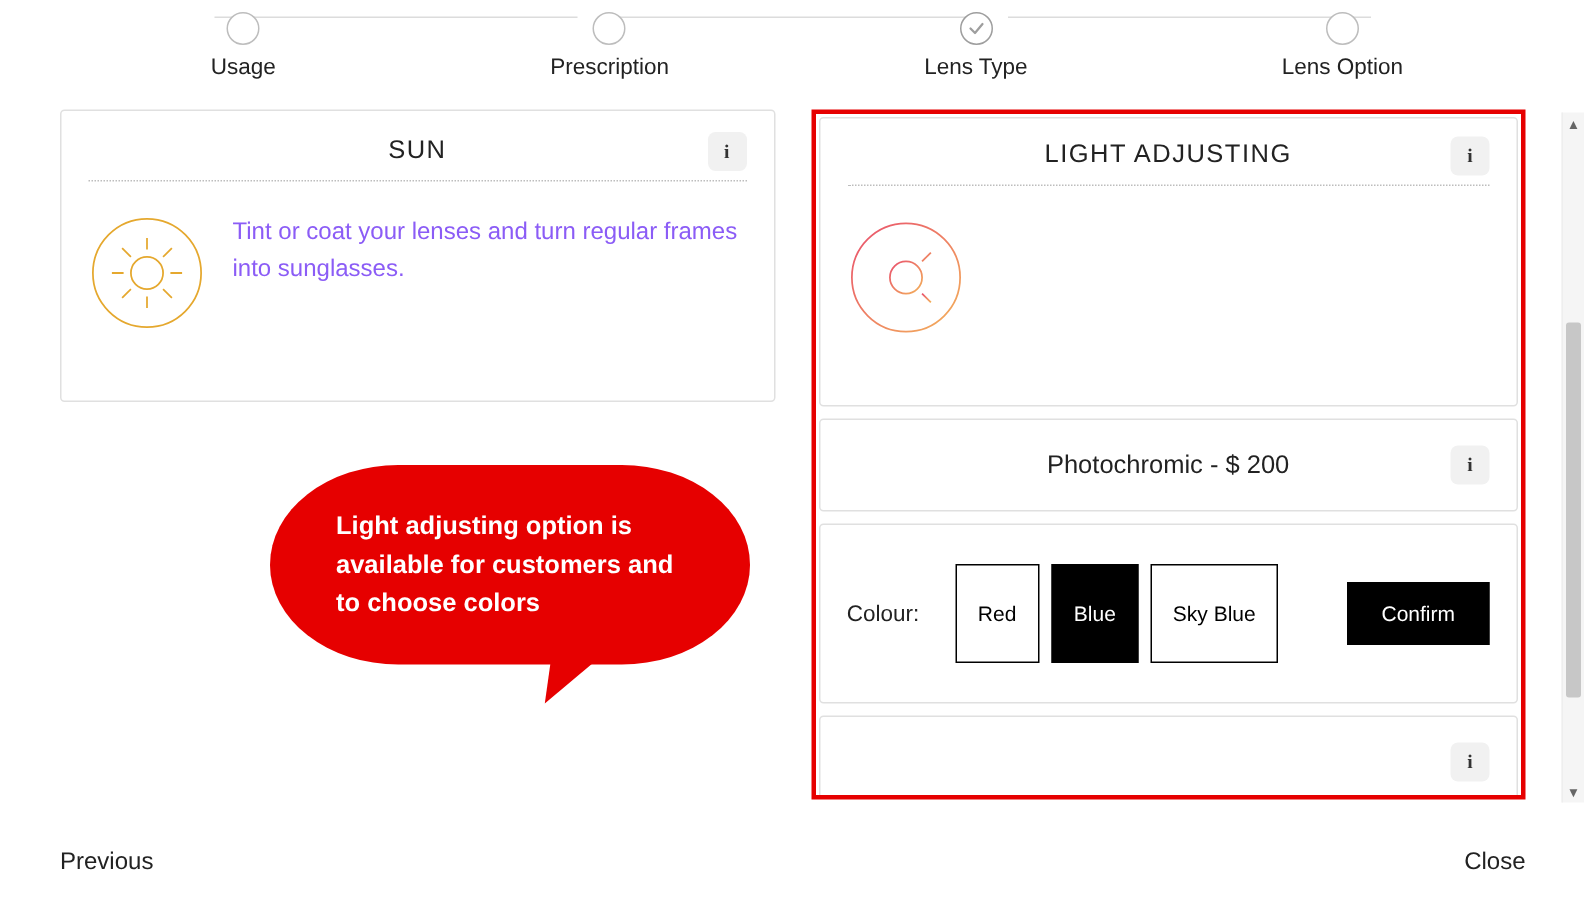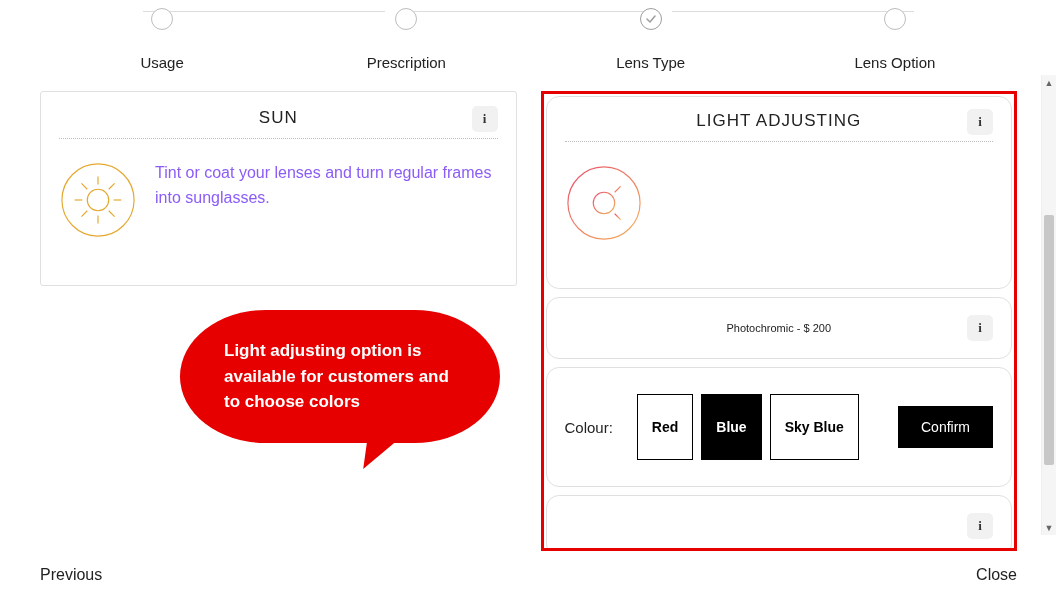--- a/index.html
+++ b/index.html
@@ -44,21 +44,21 @@
       font-size: 12px;
       color: #757575;
       z-index: 2;
     }
     .step-circle.active {
       border-color: #9e9e9e;
     }
     .step-label {
       font-size: 15px;
       color: #222;
-      margin-top: 24px;
+      margin-top: 6px;
     }
     .step-line {
       position: absolute;
       top: 11px;
       height: 1px;
       background: #dcdcdc;
       z-index: 1;
     }
     .line1 { left: calc(12.5% + 11px); right: calc(62.5% + 11px); }
     .line2 { left: calc(37.5% + 11px); right: calc(37.5% + 11px); }
@@ -144,38 +144,38 @@
       height: 460px;
     }
     .highlight-inner {
       height: 100%;
       overflow-y: auto;
       padding: 2px;
     }
 
     .subcard {
       border: 1px solid #e0e0e0;
-      border-radius: 13px;
+      border-radius: 3px;
       background: #fff;
       padding: 16px 18px;
       margin-bottom: 8px;
       position: relative;
     }
     .subcard.header-card {
       padding-top: 14px;
     }
     .option-row {
       display: flex;
       align-items: center;
       justify-content: center;
       min-height: 28px;
       position: relative;
     }
     .option-label {
-      font-size: 11px;
+      font-size: 17px;
     }
     .info-btn.small {
       top: 50%;
       transform: translateY(-50%);
     }
 
     .colour-row {
       display: flex;
       align-items: center;
       gap: 18px;
@@ -189,22 +189,21 @@
       display: flex;
       gap: 8px;
     }
     .swatch {
       border: 1px solid #000;
       background: #fff;
       padding: 24px 14px;
       font-size: 14px;
       cursor: pointer;
       min-width: 56px;
-      text-align: center;
-      font-weight: bold;
+      text-align: left;
     }
     .swatch.selected {
       background: #000;
       color: #fff;
     }
     .confirm-btn {
       background: #000;
       color: #fff;
       border: 1px solid #000;
       padding: 12px 22px;

